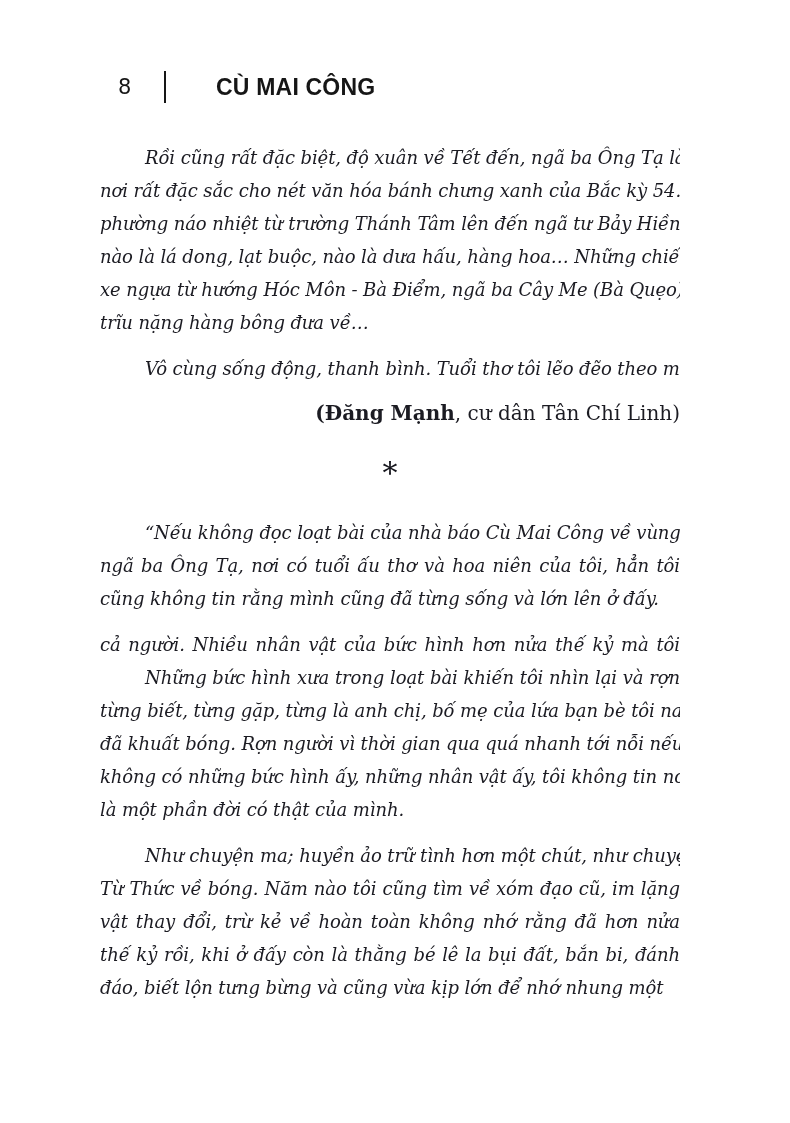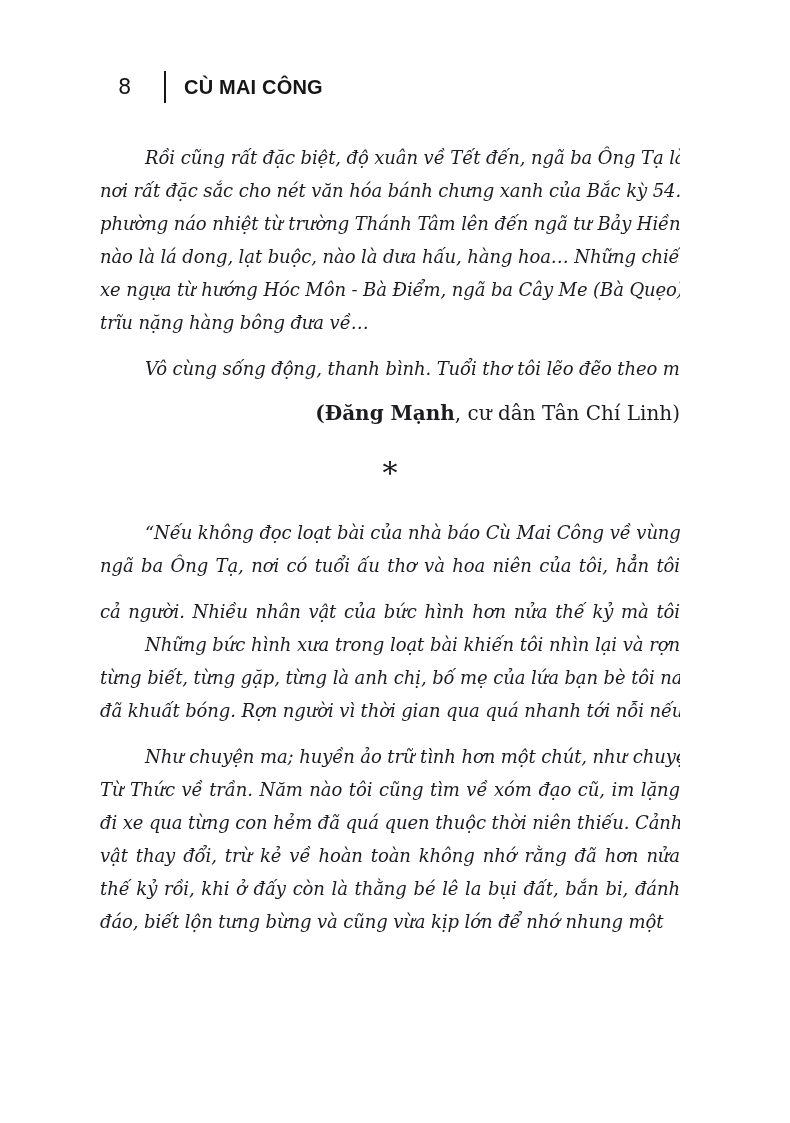--- a/index.html
+++ b/index.html
@@ -29,23 +29,24 @@
   }
   .header-divider {
     width: 2px;
     height: 32px;
     background: #161616;
     margin: 0 18px 0 18px;
   }
   .header-title {
     font-family: "Liberation Sans", sans-serif;
     font-weight: 700;
-    font-size: 20px;
+    font-size: 23px;
     letter-spacing: 0.2px;
     color: #161616;
+    margin-left: 32px;
   }
   
   .text-block {
     position: absolute;
     top: 141px;
     left: 100px;
     width: 580px;
   }
   .quote { margin: 0; }
   .ln {
@@ -110,31 +111,33 @@
         <span class="bold">(Đăng Mạnh</span><span>, cư dân Tân Chí Linh)</span>
       </div>
     </div>
 
     <div class="separator">*</div>
 
     <div class="quote">
       <div class="para">
         <div class="ln first">“Nếu không đọc loạt bài của nhà báo Cù Mai Công về vùng</div>
         <div class="ln">ngã ba Ông Tạ, nơi có tuổi ấu thơ và hoa niên của tôi, hẳn tôi</div>
+        <div class="ln plast">cũng không tin rằng mình cũng đã từng sống và lớn lên ở đấy.</div>
       </div>
       <div class="para">
         <div class="ln">cả người. Nhiều nhân vật của bức hình hơn nửa thế kỷ mà tôi</div>
         <div class="ln first">Những bức hình xưa trong loạt bài khiến tôi nhìn lại và rợn</div>
         <div class="ln">từng biết, từng gặp, từng là anh chị, bố mẹ của lứa bạn bè tôi nay</div>
         <div class="ln">đã khuất bóng. Rợn người vì thời gian qua quá nhanh tới nỗi nếu</div>
+        <div class="ln">không có những bức hình ấy, những nhân vật ấy, tôi không tin nó</div>
+        <div class="ln plast">là một phần đời có thật của mình.</div>
       </div>
       <div class="para">
         <div class="ln first">Như chuyện ma; huyền ảo trữ tình hơn một chút, như chuyện</div>
-        <div class="ln">Từ Thức về trần. Năm nào tôi cũng tìm về xóm đạo cũ, im lặng</div>
-        <div class="ln">đi xe qua từng con hẻm đã quá quen thuộc thời niên thiếu. Cảnh</div>
+        <div class="ln">Từ Thức về bóng. Năm nào tôi cũng tìm về xóm đạo cũ, im lặng</div>
         <div class="ln">vật thay đổi, trừ kẻ về hoàn toàn không nhớ rằng đã hơn nửa</div>
         <div class="ln">thế kỷ rồi, khi ở đấy còn là thằng bé lê la bụi đất, bắn bi, đánh</div>
         <div class="ln plast">đáo, biết lộn tưng bừng và cũng vừa kịp lớn để nhớ nhung một</div>
       </div>
     </div>
 
   </div>
 </div>
 
 </body></html>

